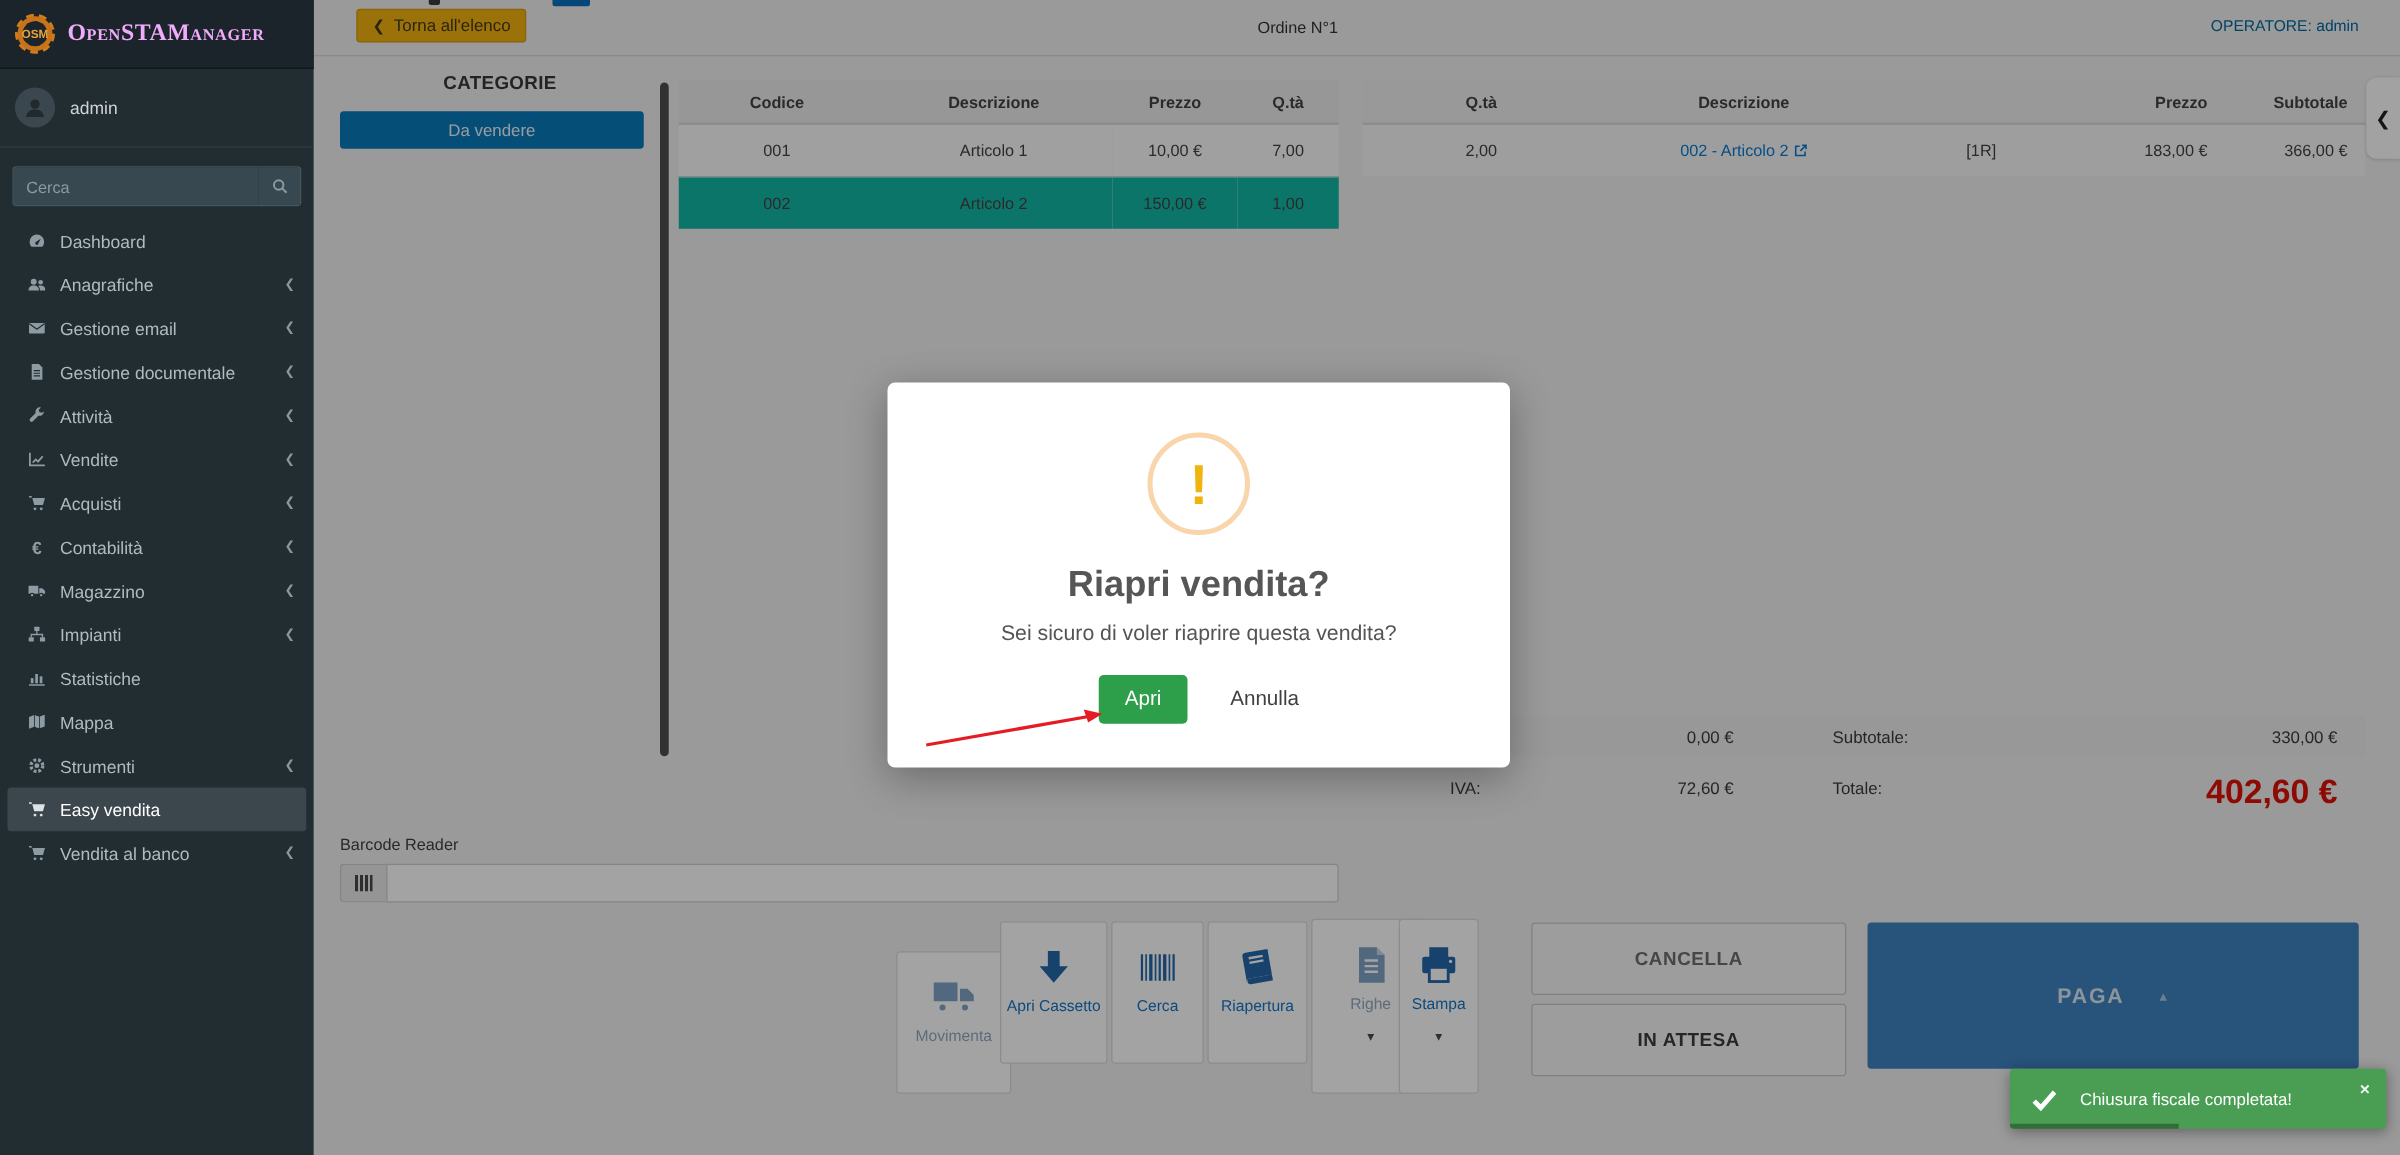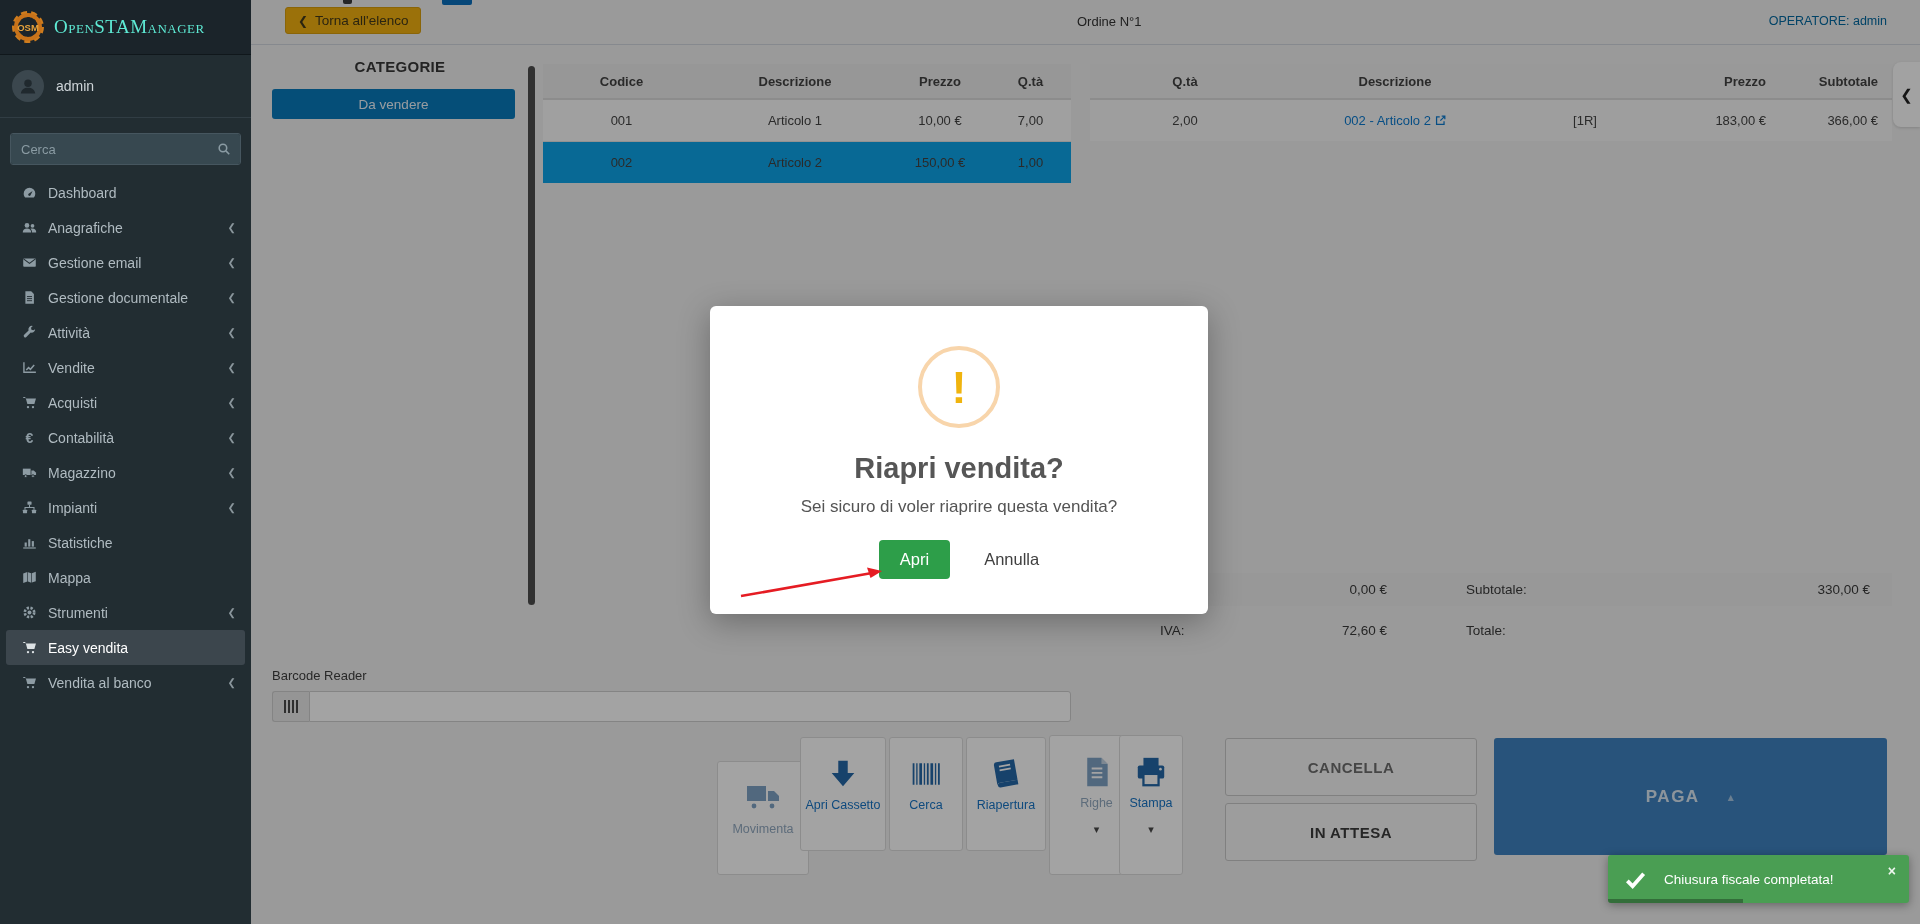--- a/index.html
+++ b/index.html
@@ -2,21 +2,21 @@
 <html><head>
 <meta charset="utf-8">
 <style>
   * { margin:0; padding:0; box-sizing:border-box; }
   html,body { width:1920px; height:924px; overflow:hidden; }
   body { position:relative; background:#ecf0f5; font-family:"Liberation Sans","DejaVu Sans",sans-serif; }
 
   
   .sidebar { position:absolute; left:0; top:0; width:251px; height:924px; background:#222d32; z-index:5; }
   .logo { height:55px; background:#1b242a; border-bottom:1px solid #10171b; display:flex; align-items:center; gap:7px; padding:0 9px; }
-  .logo-text { color:#5eead4; font-weight:normal; font-variant:small-caps; letter-spacing:.5px; font-size:19px; font-family:"Liberation Serif","DejaVu Serif",serif; white-space:nowrap; }
+  .logo-text { color:#f0abfc; font-weight:bold; font-variant:small-caps; letter-spacing:.5px; font-size:19px; font-family:"Liberation Serif","DejaVu Serif",serif; white-space:nowrap; }
   .user-panel { display:flex; align-items:center; gap:12px; height:63px; padding:0 12px 0 12px; border-bottom:1px solid #313d44; }
   .avatar { width:32px; height:32px; border-radius:50%; background:#3b474e; display:flex; align-items:center; justify-content:center; }
   .username { color:#ced4d8; font-size:14px; }
   .search { display:flex; height:32px; margin:15px 10px 10px 10px; border:1px solid #46565f; border-radius:3px; overflow:hidden; }
   .search input { flex:1; background:#374850; border:none; outline:none; color:#ccc; font-size:13px; padding:0 10px; font-family:inherit; }
   .search input::placeholder { color:#8a9ba3; }
   .search button { width:34px; background:#374850; border:none; color:#8a9ba3; display:flex; align-items:center; justify-content:center; cursor:pointer; }
   .menu { list-style:none; margin-top:4px; }
   .menu li { height:35px; display:flex; align-items:center; padding:0 15px 0 20px; color:#b0bbc1; font-size:14px; cursor:pointer; }
   .menu li .mi { width:19px; margin-right:9px; color:#8d9ba3; display:inline-flex; justify-content:center; align-items:center; font-size:14px; font-weight:bold; }
@@ -25,34 +25,34 @@
   .menu li.active .mi { color:#dde2e5; }
 
   
   .content { position:absolute; left:251px; top:0; width:1669px; height:924px; background:#f1f1f1; z-index:1; }
   .content > * { position:absolute; }
   .topbar-line { left:0; top:44px; width:100%; height:1px; background:#d2d6de; }
   .partial-glyph { left:92px; top:0; width:9px; height:4px; background:#3a3a3a; border-radius:0 0 2px 2px; }
   .partial-blue { left:191px; top:0; width:30px; height:5px; background:#0a6fbd; border-radius:0 0 2px 2px; }
   .btn-back { left:34px; top:7px; height:27px; display:flex; align-items:center; gap:7px; padding:0 12px; background:#f3b110; border-radius:3px; color:#43391a; font-size:13.5px; cursor:pointer; border:1px solid #d89e0e; }
   .btn-back .bchev { font-size:12px; font-weight:bold; }
-  .order-label { left:826px; top:14px; font-size:13px; color:#333; }
+  .order-label { left:755px; top:14px; font-size:13px; color:#333; }
   .operator-label { right:33px; top:14px; font-size:12.5px; color:#0369a1; }
 
   .cat-title { left:21px; top:58px; width:256px; text-align:center; font-size:15px; font-weight:bold; color:#383838; letter-spacing:.3px; }
   .btn-davendere { left:21px; top:89px; width:243px; height:30px; background:#097abc; border-radius:3px; color:#eef5fb; font-size:13.5px; display:flex; align-items:center; justify-content:center; cursor:pointer; }
   .cat-scrollbar { left:277px; top:66px; width:7px; height:539px; background:#4e4e4e; border-radius:4px; }
 
   table.tbl { position:absolute; border-collapse:collapse; font-size:13px; color:#434343; table-layout:fixed; }
   .tbl th { font-weight:bold; height:35px; border-bottom:2px solid #dcdcdc; text-align:center; }
   .tbl td { height:42px; text-align:center; border-top:1px solid #e4e4e4; }
   .tbl-left { left:292px; top:64px; width:528px; }
   .tbl-left th { background:#ececec; }
   .tbl-left tr.r1 td { background:#fafafa; }
-  .tbl-left tr.r2 td { background:#0ea5e9; }
+  .tbl-left tr.r2 td { background:#14b8a6; }
   .tbl-right { left:839px; top:64px; width:802px; }
   .tbl-right th { background:#f0f0f0; }
   .tbl-right tr.r1 td { background:#e9e9e9; }
   .tbl-right tr.r2 td { background:#f8f8f8; }
   .tbl-right td.num, .tbl-right th.num { text-align:right; padding-right:14px; }
   a.item-link { color:#0c7bd0; text-decoration:none; cursor:pointer; }
   .ext { display:inline-block; vertical-align:-1px; margin-left:4px; color:#0c7bd0; }
 
   .collapse-tab { left:1642px; top:62px; width:27px; height:65px; background:#fdfdfd; border-radius:8px 0 0 8px; display:flex; align-items:center; justify-content:center; font-size:15px; font-weight:bold; color:#222; cursor:pointer; box-shadow:0 1px 3px rgba(0,0,0,.15); }
 
@@ -381,20 +381,21 @@
   </div>
 
   <div class="totals">
     <div class="trow1-band"></div>
     <span class="t-small t-r1v1">0,00 €</span>
     <span class="t-small t-r1l2">Subtotale:</span>
     <span class="t-small t-r1v2">330,00 €</span>
     <span class="t-small t-r2l1">IVA:</span>
     <span class="t-small t-r2v1">72,60 €</span>
     <span class="t-small t-r2l2">Totale:</span>
+    <span class="total-red">402,60 €</span>
   </div>
 
   <div class="bc-label">Barcode Reader</div>
   <div class="bc-group">
     <span class="bc-addon">
         <span class="bc-icon"></span>
       </span>
     <input class="bc-input" type="text" value="" style="">
   </div>
 

